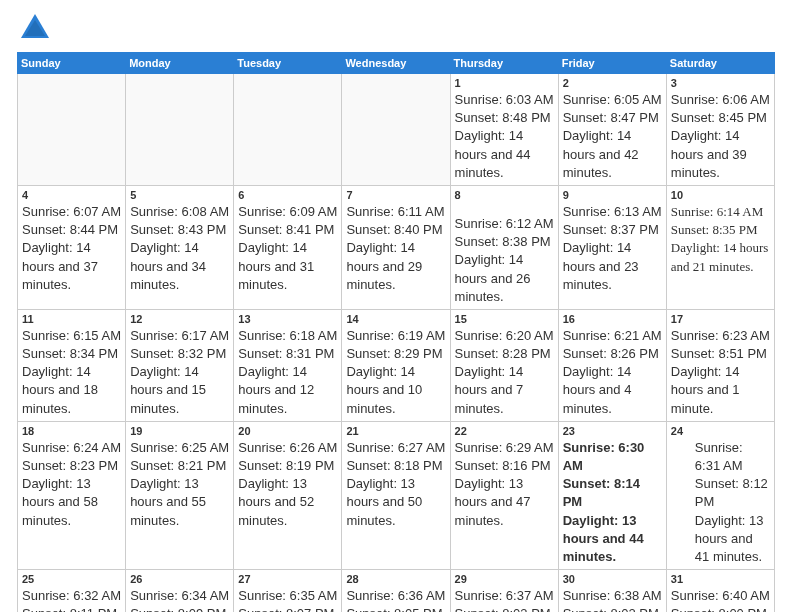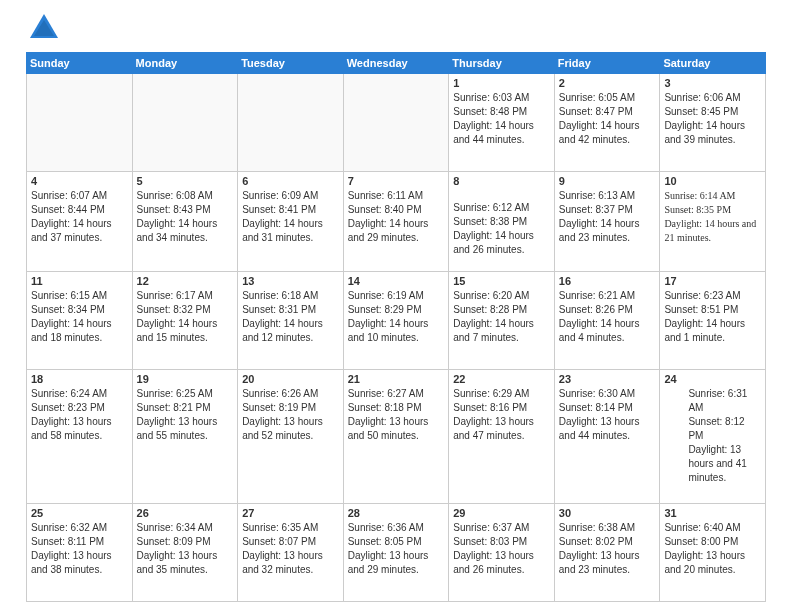--- a/index.html
+++ b/index.html
@@ -6,21 +6,21 @@
     body {
       font-family: Arial, sans-serif;
       background: #fff;
       width: 792px;
       height: 612px;
       overflow: hidden;
     }
     .page {
       width: 792px;
       height: 612px;
-      padding: 10px 26px;
+      padding: 10px 17px;
       display: flex;
       flex-direction: column;
     }
     .header {
       display: flex;
       justify-content: space-between;
       align-items: flex-start;
       margin-bottom: 6px;
     }
     .logo {
@@ -88,21 +88,21 @@
     .calendar td.empty {
       background: #f9f9f9;
     }
     .day-num {
       font-size: 11px;
       font-weight: bold;
       color: #333;
       margin-bottom: 2px;
     }
     .day-info {
-      font-size: 10px;
+      font-size: 13px;
       color: #333;
       line-height: 1.4;
     }
   </style>
 </head>
 <body>
 
 <div class="page">
   <div class="header">
     <div class="logo">
@@ -272,21 +272,21 @@
 Daylight: 13 hours and 50 minutes.</div>
           </td>
           <td>
             <div class="day-num">22</div>
             <div class="day-info" style="white-space: pre-line;">Sunrise: 6:29 AM
 Sunset: 8:16 PM
 Daylight: 13 hours and 47 minutes.</div>
           </td>
           <td>
             <div class="day-num">23</div>
-            <div class="day-info" style="white-space: pre-line;">Sunrise: 6:30 AM
+            <div class="day-info" style="white-space: pre-line; font-weight: bold;">Sunrise: 6:30 AM
 Sunset: 8:14 PM
 Daylight: 13 hours and 44 minutes.</div>
           </td>
           <td>
             <div class="day-num">24</div>
             <div class="day-info" style="white-space: pre-line; margin-left: 24px;">Sunrise: 6:31 AM
 Sunset: 8:12 PM
 Daylight: 13 hours and 41 minutes.</div>
           </td>
         </tr>

